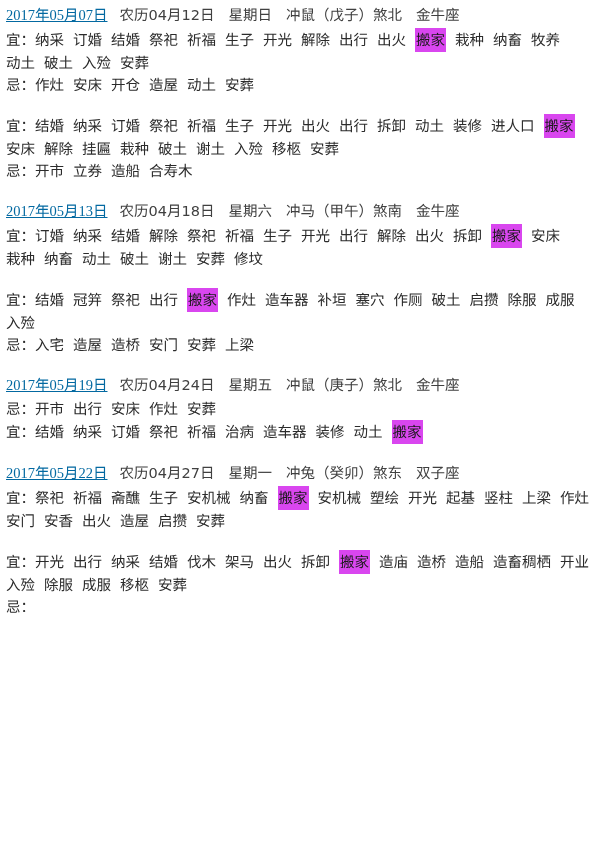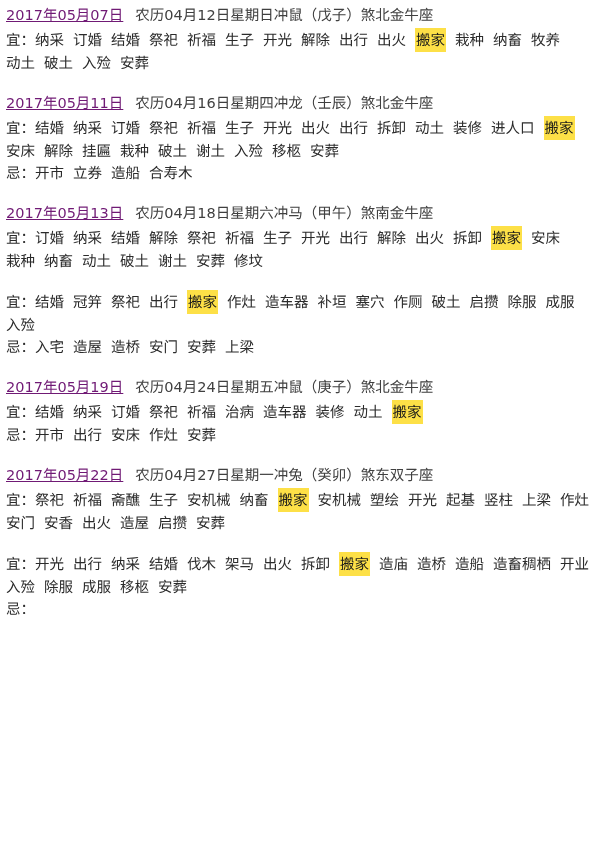--- a/index.html
+++ b/index.html
@@ -27,88 +27,89 @@
     padding: 0 2px 0 6px;
   }
 
   
   .day-head {
     line-height: 22px;
     white-space: nowrap;
     margin-bottom: 2px;
   }
   .date-link {
-    color: #701a75;
+    color: #0369a1;
     text-decoration: underline;
     cursor: pointer;
     letter-spacing: 0px;
+    font-family: Liberation Serif, serif;
   }
   .head-meta {
     color: #404040;
     margin-left: 12px;
   }
   .head-meta + .head-meta {
-    margin-left: 0;
+    margin-left: 14px;
   }
 
   
   .line {
     line-height: 22px;
     word-break: break-all;
     margin: 0;
   }
   .line-label {
     color: #2b2b2b;
   }
   .term {
     display: inline-block;
     margin-right: 9px;
     color: #2b2b2b;
   }
   .term:last-child {
     margin-right: 0;
   }
   .term.hl {
-    background: #fde047;
+    background: #d946ef;
     color: #1a1a1a;
     padding: 1px 1px 1px 1px;
     margin-right: 9px;
   }
   .term.cursor {
     cursor: pointer;
   }
   .empty-list {
     display: inline-block;
   }
 </style>
 </head>
 <body>
 
 <div id="almanac-list">
     <div class="day-block">
       <div class="day-head"><a class="date-link">2017年05月07日</a><span class="head-meta">农历04月12日</span><span class="head-meta">星期日</span><span class="head-meta">冲鼠（戊子）煞北</span><span class="head-meta">金牛座</span></div>
       <p class="line"><span class="line-label">宜：</span><span class="term">纳采</span><span class="term">订婚</span><span class="term">结婚</span><span class="term">祭祀</span><span class="term">祈福</span><span class="term">生子</span><span class="term">开光</span><span class="term">解除</span><span class="term">出行</span><span class="term">出火</span><span class="term hl cursor">搬家</span><span class="term">栽种</span><span class="term">纳畜</span><span class="term">牧养</span><span class="term">动土</span><span class="term">破土</span><span class="term">入殓</span><span class="term">安葬</span></p>
+      <p class="line"><span class="line-label">忌：</span><span class="term">作灶</span><span class="term">安床</span><span class="term">开仓</span><span class="term">造屋</span><span class="term">动土</span><span class="term">安葬</span></p>
     </div>
     <div class="day-block">
-      <div class="day-head"><a class="date-link">2017年05月11日</a><span class="head-meta">农历04月16日</span><span class="head-meta">星期四</span><span class="head-meta">冲龙（壬辰）煞北</span><span class="head-meta">金牛座</span></div>
       <p class="line"><span class="line-label">宜：</span><span class="term">结婚</span><span class="term">纳采</span><span class="term">订婚</span><span class="term">祭祀</span><span class="term">祈福</span><span class="term">生子</span><span class="term">开光</span><span class="term">出火</span><span class="term">出行</span><span class="term">拆卸</span><span class="term">动土</span><span class="term">装修</span><span class="term">进人口</span><span class="term hl cursor">搬家</span><span class="term">安床</span><span class="term">解除</span><span class="term">挂匾</span><span class="term">栽种</span><span class="term">破土</span><span class="term">谢土</span><span class="term">入殓</span><span class="term">移柩</span><span class="term">安葬</span></p>
       <p class="line"><span class="line-label">忌：</span><span class="term">开市</span><span class="term">立券</span><span class="term">造船</span><span class="term">合寿木</span></p>
     </div>
     <div class="day-block">
       <div class="day-head"><a class="date-link">2017年05月13日</a><span class="head-meta">农历04月18日</span><span class="head-meta">星期六</span><span class="head-meta">冲马（甲午）煞南</span><span class="head-meta">金牛座</span></div>
       <p class="line"><span class="line-label">宜：</span><span class="term">订婚</span><span class="term">纳采</span><span class="term">结婚</span><span class="term">解除</span><span class="term">祭祀</span><span class="term">祈福</span><span class="term">生子</span><span class="term">开光</span><span class="term">出行</span><span class="term">解除</span><span class="term">出火</span><span class="term">拆卸</span><span class="term hl cursor">搬家</span><span class="term">安床</span><span class="term">栽种</span><span class="term">纳畜</span><span class="term">动土</span><span class="term">破土</span><span class="term">谢土</span><span class="term">安葬</span><span class="term">修坟</span></p>
     </div>
     <div class="day-block">
       <p class="line"><span class="line-label">宜：</span><span class="term">结婚</span><span class="term">冠笄</span><span class="term">祭祀</span><span class="term">出行</span><span class="term hl cursor">搬家</span><span class="term">作灶</span><span class="term">造车器</span><span class="term">补垣</span><span class="term">塞穴</span><span class="term">作厕</span><span class="term">破土</span><span class="term">启攒</span><span class="term">除服</span><span class="term">成服</span><span class="term">入殓</span></p>
       <p class="line"><span class="line-label">忌：</span><span class="term">入宅</span><span class="term">造屋</span><span class="term">造桥</span><span class="term">安门</span><span class="term">安葬</span><span class="term">上梁</span></p>
     </div>
     <div class="day-block">
       <div class="day-head"><a class="date-link">2017年05月19日</a><span class="head-meta">农历04月24日</span><span class="head-meta">星期五</span><span class="head-meta">冲鼠（庚子）煞北</span><span class="head-meta">金牛座</span></div>
+      <p class="line"><span class="line-label">忌：</span><span class="term">开市</span><span class="term">出行</span><span class="term">安床</span><span class="term">作灶</span><span class="term">安葬</span></p>
       <p class="line"><span class="line-label">宜：</span><span class="term">结婚</span><span class="term">纳采</span><span class="term">订婚</span><span class="term">祭祀</span><span class="term">祈福</span><span class="term">治病</span><span class="term">造车器</span><span class="term">装修</span><span class="term">动土</span><span class="term hl cursor">搬家</span></p>
-      <p class="line"><span class="line-label">忌：</span><span class="term">开市</span><span class="term">出行</span><span class="term">安床</span><span class="term">作灶</span><span class="term">安葬</span></p>
     </div>
     <div class="day-block">
       <div class="day-head"><a class="date-link">2017年05月22日</a><span class="head-meta">农历04月27日</span><span class="head-meta">星期一</span><span class="head-meta">冲兔（癸卯）煞东</span><span class="head-meta">双子座</span></div>
       <p class="line"><span class="line-label">宜：</span><span class="term">祭祀</span><span class="term">祈福</span><span class="term">斋醮</span><span class="term">生子</span><span class="term">安机械</span><span class="term">纳畜</span><span class="term hl cursor">搬家</span><span class="term">安机械</span><span class="term">塑绘</span><span class="term">开光</span><span class="term">起基</span><span class="term">竖柱</span><span class="term">上梁</span><span class="term">作灶</span><span class="term">安门</span><span class="term">安香</span><span class="term">出火</span><span class="term">造屋</span><span class="term">启攒</span><span class="term">安葬</span></p>
     </div>
     <div class="day-block">
       <p class="line"><span class="line-label">宜：</span><span class="term">开光</span><span class="term">出行</span><span class="term">纳采</span><span class="term">结婚</span><span class="term">伐木</span><span class="term">架马</span><span class="term">出火</span><span class="term">拆卸</span><span class="term hl cursor">搬家</span><span class="term">造庙</span><span class="term">造桥</span><span class="term">造船</span><span class="term">造畜稠栖</span><span class="term">开业</span><span class="term">入殓</span><span class="term">除服</span><span class="term">成服</span><span class="term">移柩</span><span class="term">安葬</span></p>
       <p class="line"><span class="line-label">忌：</span><span class="empty-list"></span></p>
     </div>
   </div>

